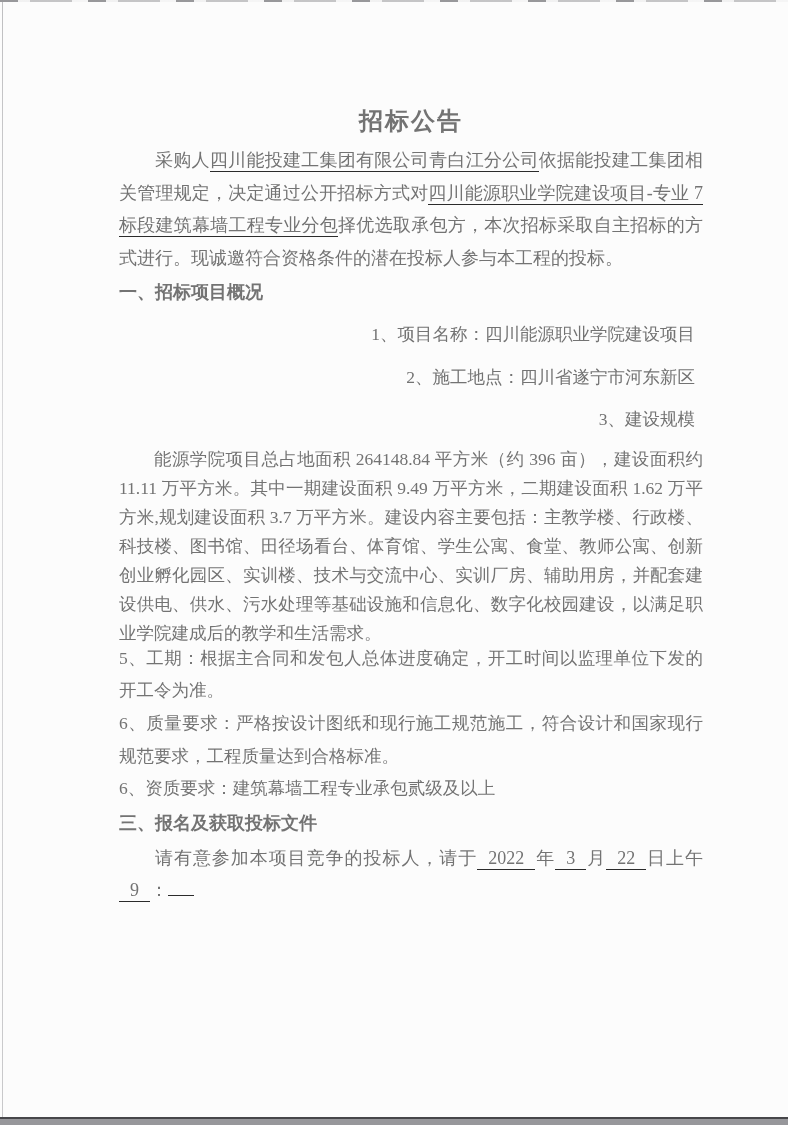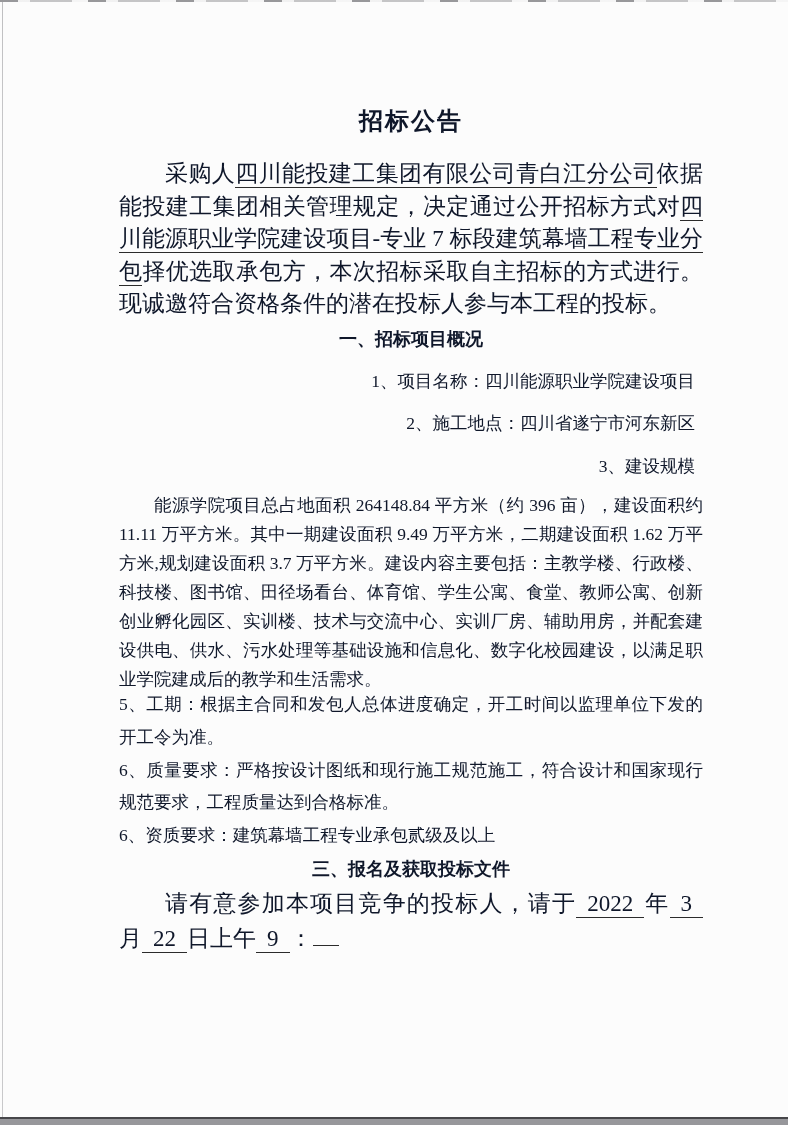--- a/index.html
+++ b/index.html
@@ -3,21 +3,21 @@
 <meta charset="utf-8">
 <style>
   html,body{margin:0;padding:0;}
   body{
     width:788px;height:1125px;
     background:#ededed;
     font-family:"Liberation Serif","DejaVu Serif",serif;
   }
   .page{
     position:relative;width:788px;height:1125px;
-    background:#fcfcfc;overflow:hidden;color:#0f172a;
+    background:#fcfcfc;overflow:hidden;color:#737373;
   }
   
   .scan-top{
     position:absolute;top:0;left:0;right:0;height:2px;
     background:repeating-linear-gradient(90deg,
       rgba(70,70,75,.55) 0 18px, rgba(70,70,75,.06) 18px 30px,
       rgba(70,70,75,.30) 30px 72px, rgba(70,70,75,.04) 72px 88px);
   }
   .scan-left{
     position:absolute;top:2px;left:2px;width:1px;bottom:8px;
@@ -26,26 +26,26 @@
   .scan-bottom{
     position:absolute;left:0;right:0;bottom:0;height:6px;
     background:#97979b;border-top:2px solid #46464a;
   }
   .content{position:absolute;left:119px;top:0;width:584px;}
   .title{
     font-size:24px;font-weight:bold;text-align:center;
     letter-spacing:2px;margin:106px 0 0;line-height:30px;
   }
   .para{
-    font-size:23px;line-height:32.6px;text-align:justify;
-    text-indent:2em;margin:22px 0 0;
+    font-size:18px;line-height:32.6px;text-align:justify;
+    text-indent:2em;margin:8px 0 0;
   }
   .h{
     font-family:"Liberation Sans","DejaVu Sans",sans-serif;
-    font-size:18px;font-weight:bold;line-height:33px;margin:2px 0 0;text-align:center;
+    font-size:18px;font-weight:bold;line-height:33px;margin:2px 0 0;
   }
   .item-loose{font-size:17.5px;line-height:34.5px;margin:8px;text-align:right;}
   .scale{
     font-size:17.5px;line-height:29px;text-align:justify;
     text-indent:2em;margin:2px 0 -6px;
   }
   .item{font-size:17.5px;line-height:32.6px;text-align:justify;margin:0;}
   .u{border-bottom:1.2px solid #2b2b2b;padding-bottom:1px;}
   .blank{border-bottom:1.2px solid #2b2b2b;padding:0 11px 1px;}
   .trail{

